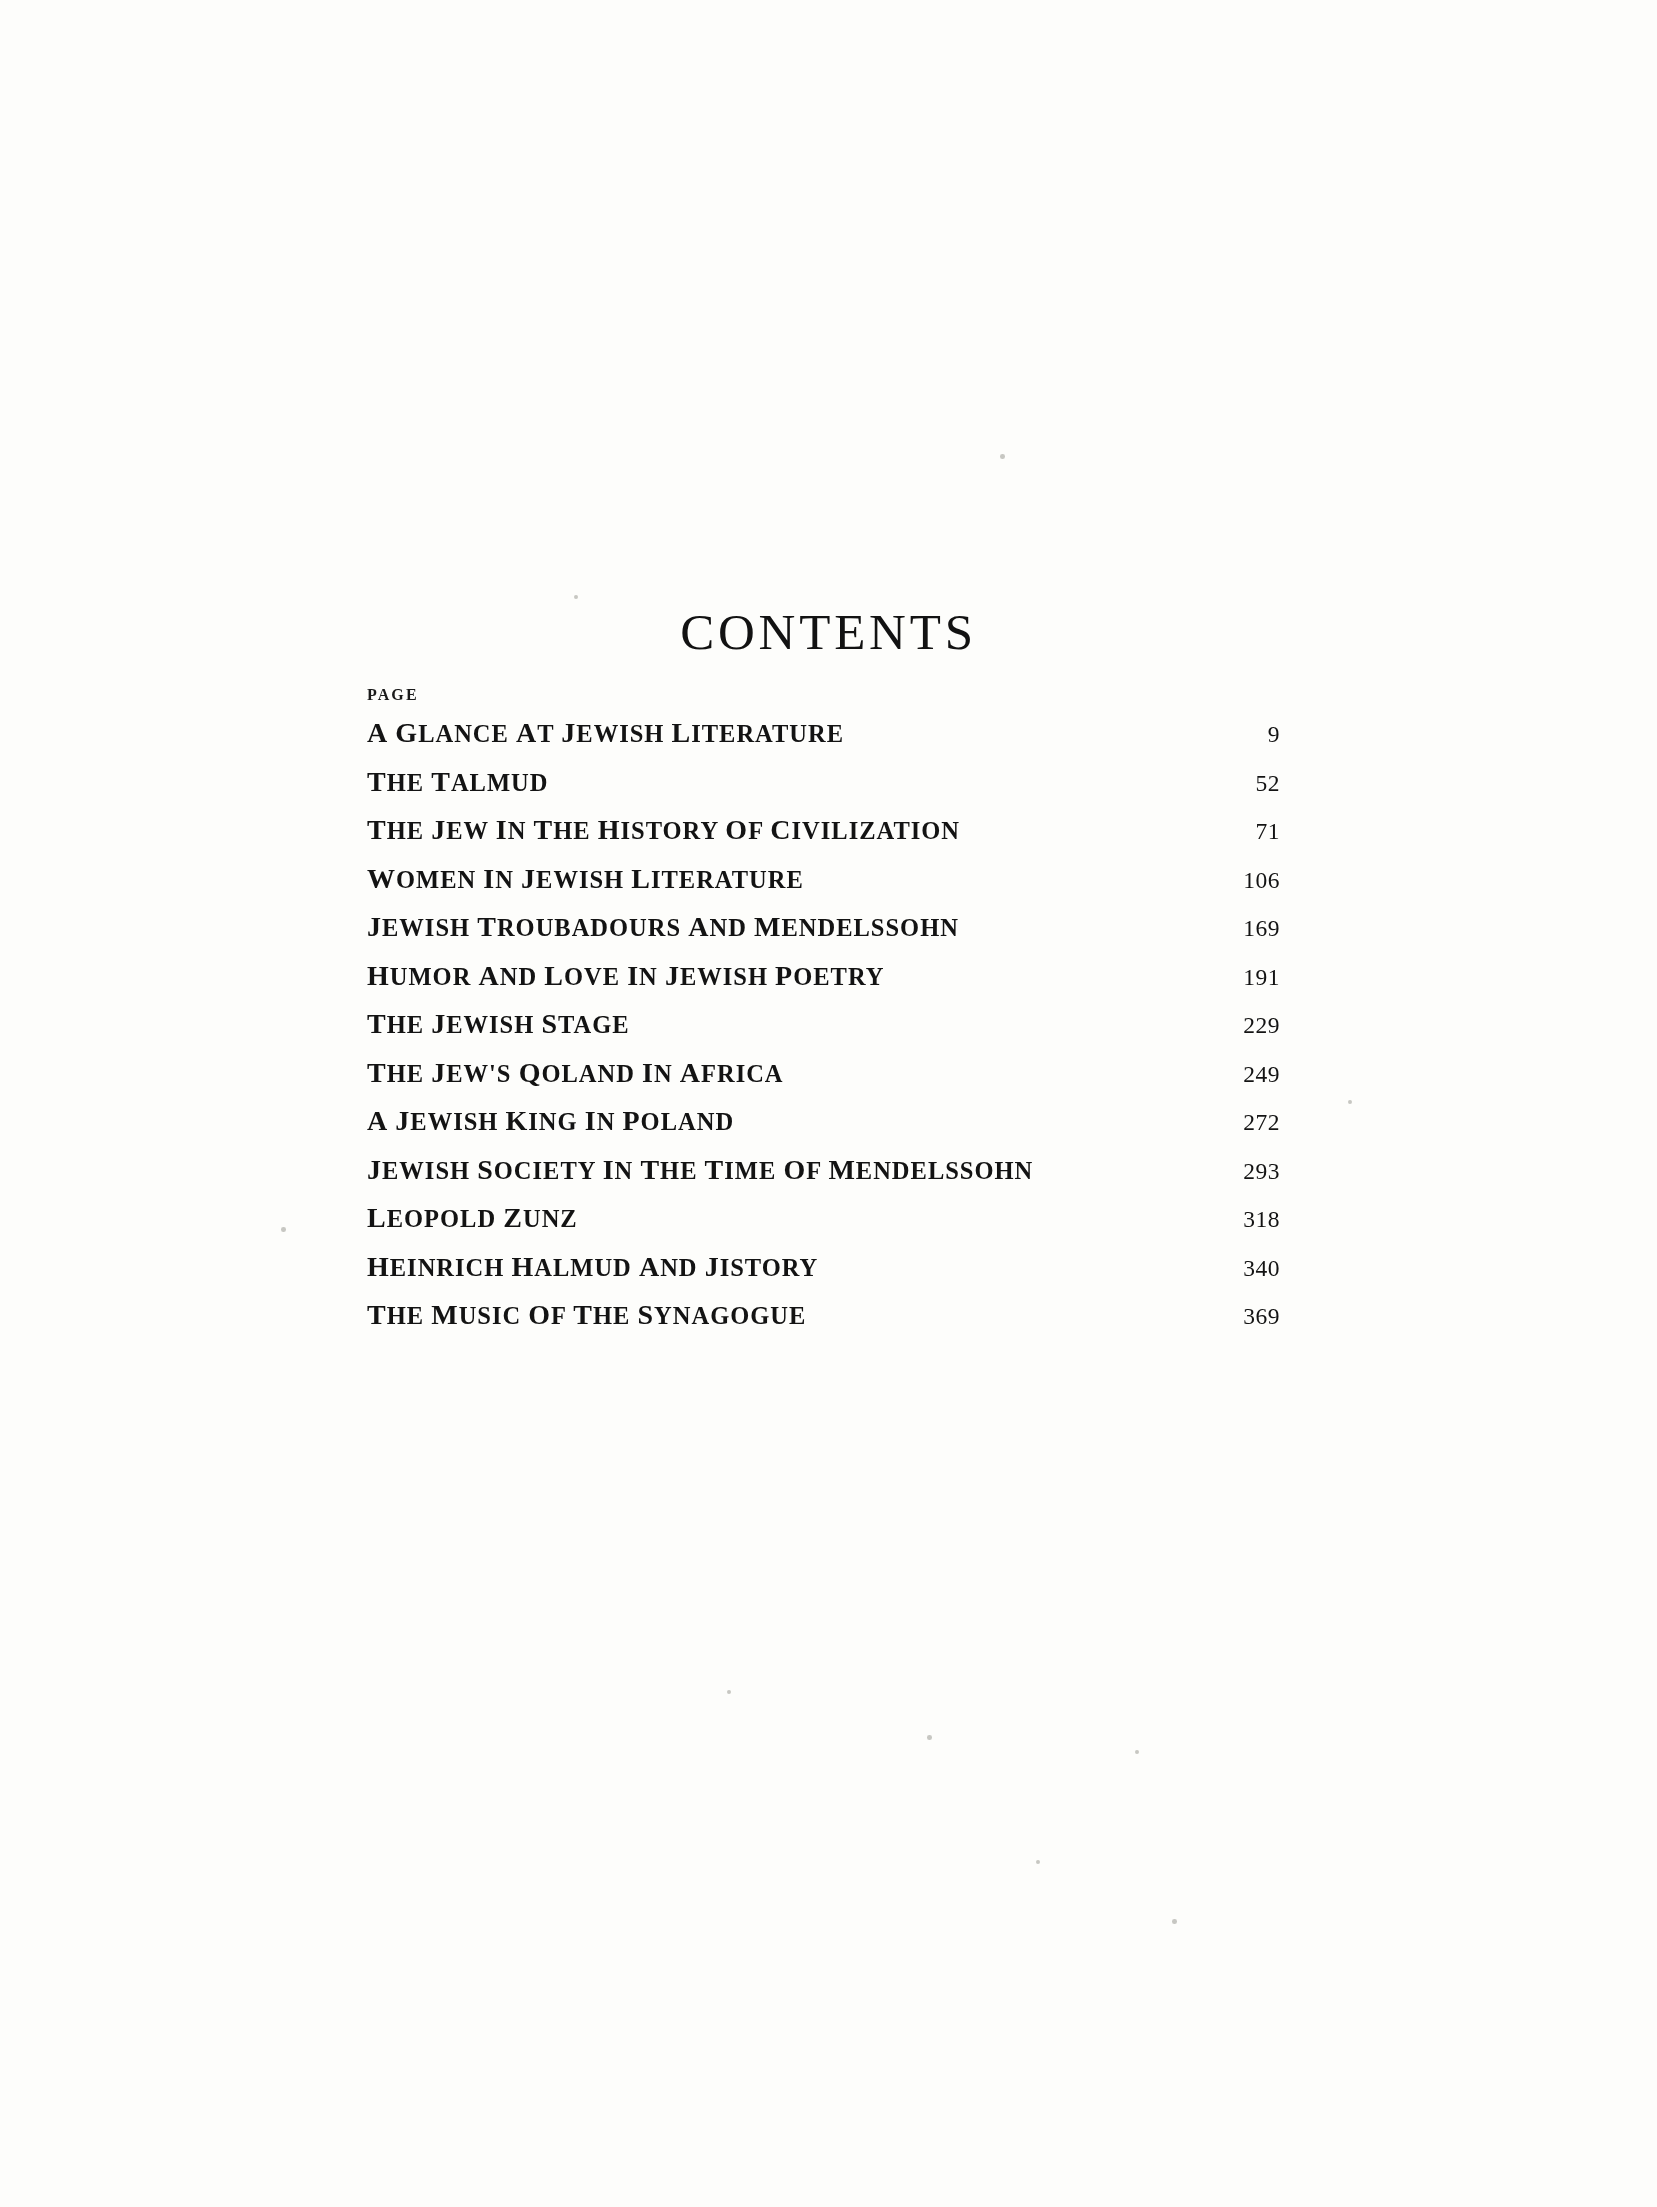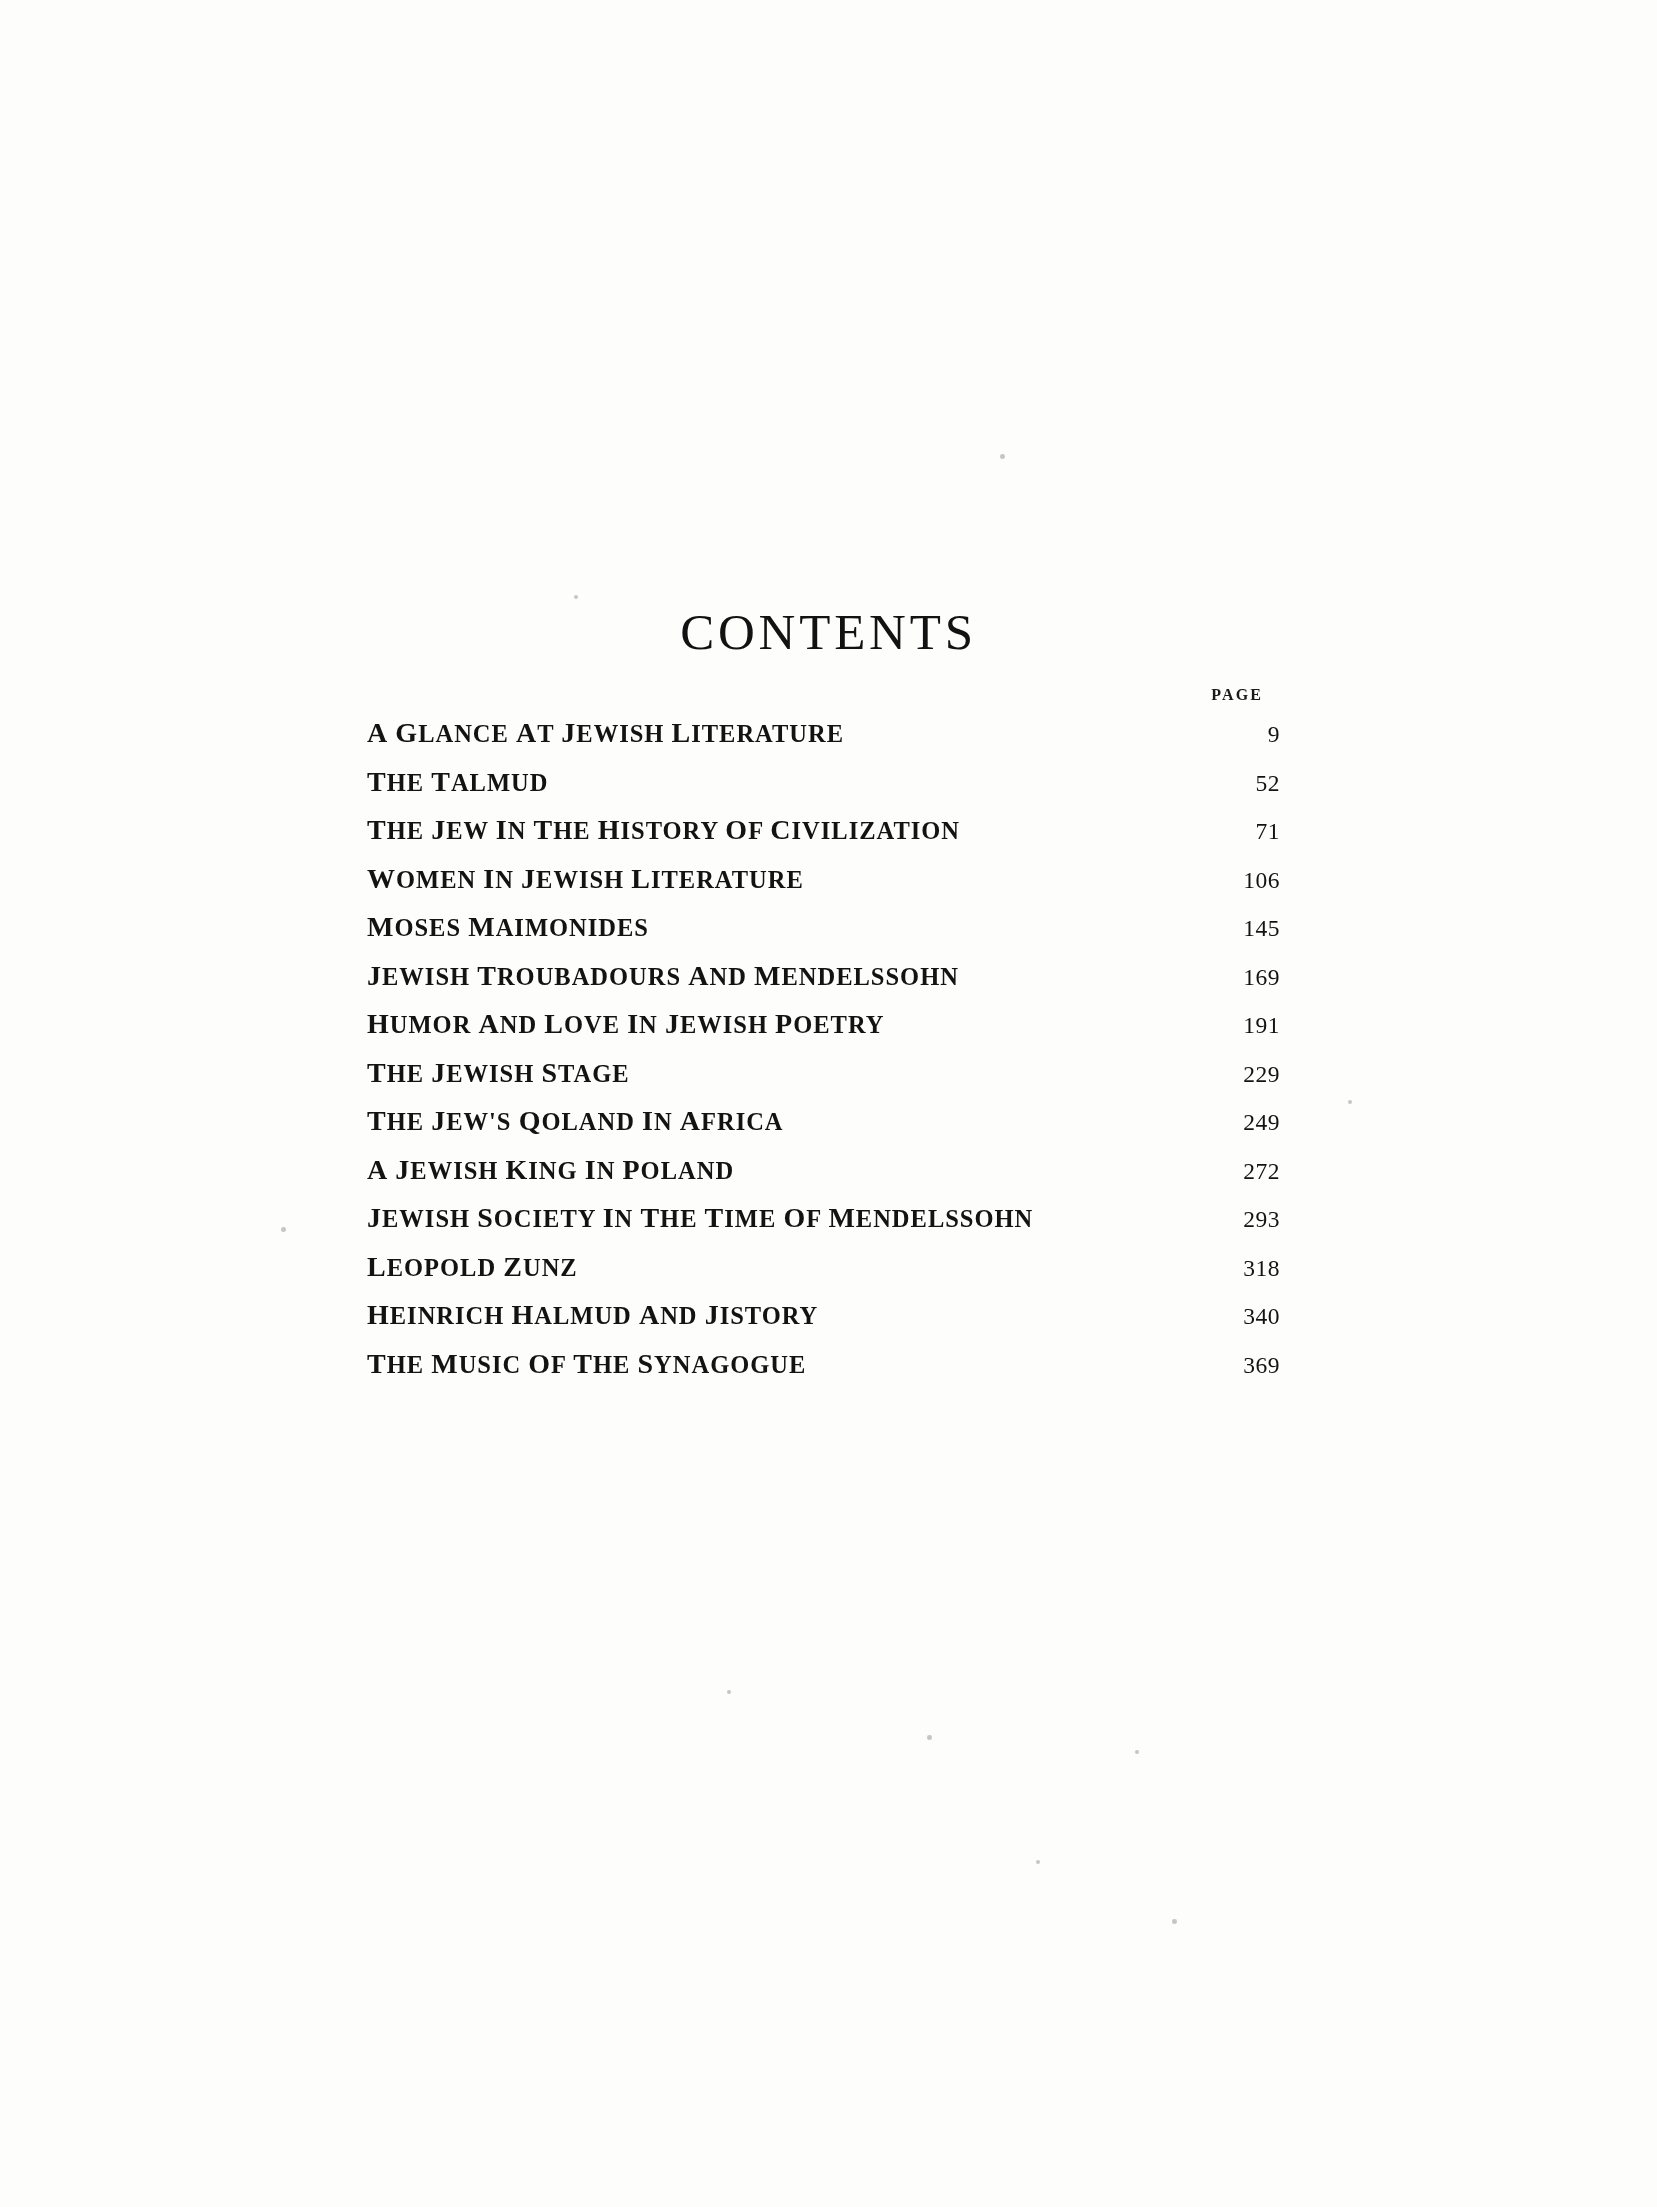--- a/index.html
+++ b/index.html
@@ -39,21 +39,21 @@
     color: #121212;
     font-family: "Liberation Serif", serif;
   }
   .toc-block {
     position: absolute;
     top: 686px;
     left: 367px;
     width: 913px;
   }
   .page-head {
-    text-align: right;
+    text-align: left;
     font-size: 16px;
     letter-spacing: 2.1px;
     font-weight: 700;
     color: #1a1a1a;
     padding-right: 17px;
     padding-bottom: 13px;
     font-family: "Liberation Serif", serif;
   }
   .toc-row {
     display: flex;
@@ -137,25 +137,20 @@
       <span class="toc-leader"></span>
       <span class="toc-page">71</span>
     </div>
 
     <div class="toc-row">
       <span class="toc-label"><span class="cap">W</span><span>OMEN</span> <span class="cap">I</span><span>N</span> <span class="cap">J</span><span>EWISH</span> <span class="cap">L</span><span>ITERATURE</span></span>
       <span class="toc-leader"></span>
       <span class="toc-page">106</span>
     </div>
 
-    <div class="toc-row">
-      <span class="toc-label"><span class="cap">M</span><span>OSES</span> <span class="cap">M</span><span>AIMONIDES</span></span>
-      <span class="toc-leader"></span>
-      <span class="toc-page">145</span>
-    </div>
 
     <div class="toc-row">
       <span class="toc-label"><span class="cap">J</span><span>EWISH</span> <span class="cap">T</span><span>ROUBADOURS</span> <span class="cap">A</span><span>ND</span> <span class="cap">M</span><span>ENDELSSOHN</span></span>
       <span class="toc-leader"></span>
       <span class="toc-page">169</span>
     </div>
 
     <div class="toc-row">
       <span class="toc-label"><span class="cap">H</span><span>UMOR</span> <span class="cap">A</span><span>ND</span> <span class="cap">L</span><span>OVE</span> <span class="cap">I</span><span>N</span> <span class="cap">J</span><span>EWISH</span> <span class="cap">P</span><span>OETRY</span></span>
       <span class="toc-leader"></span>

